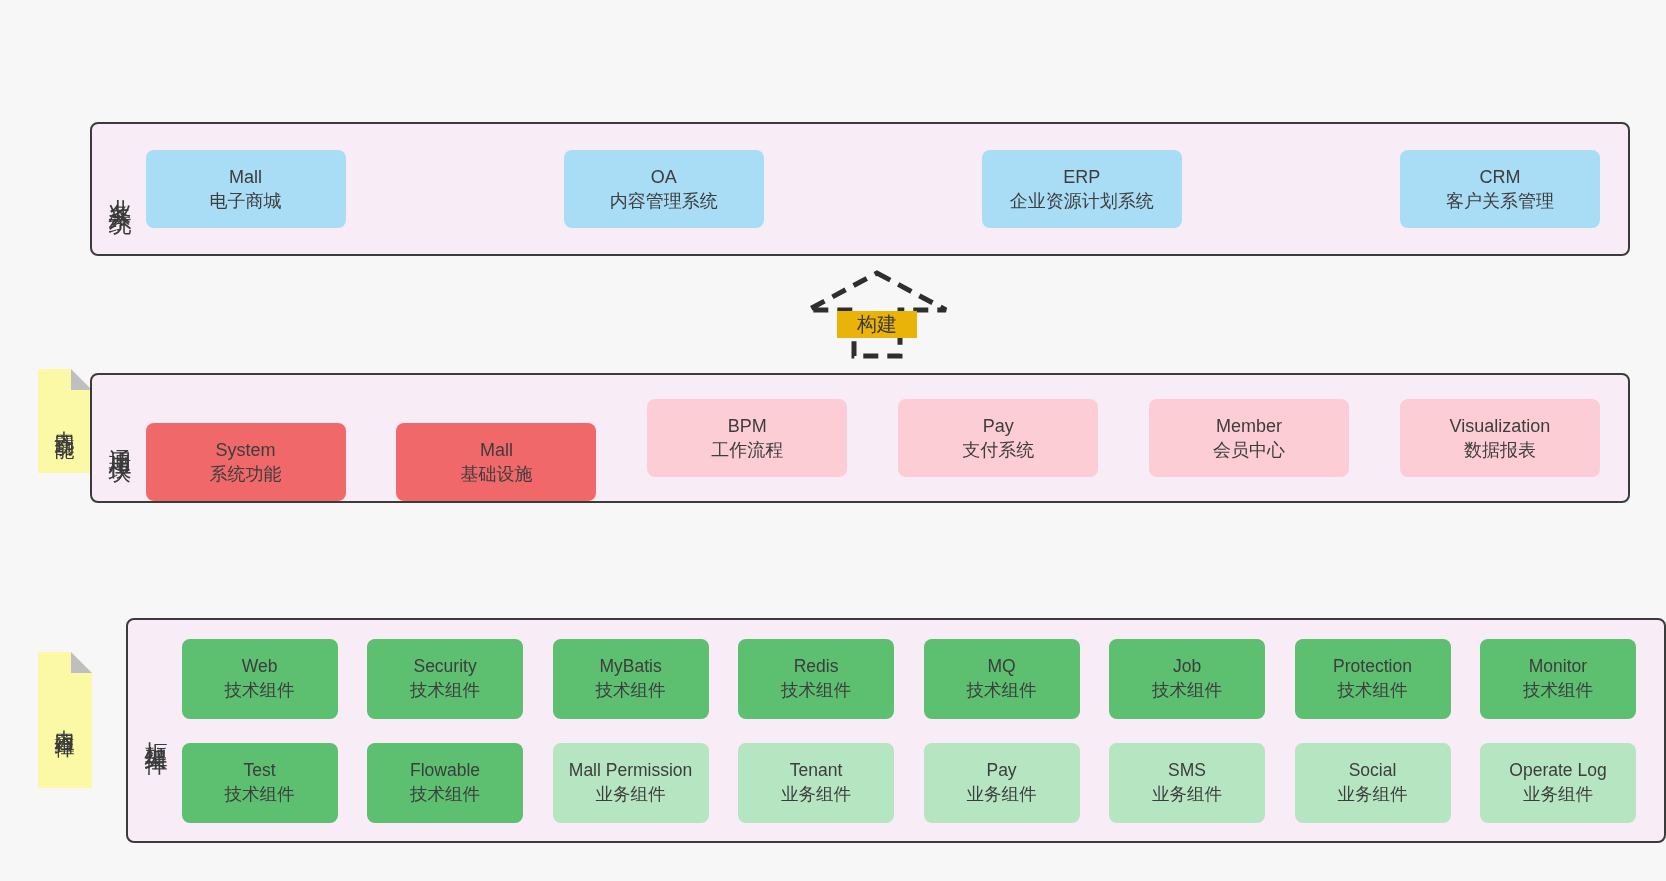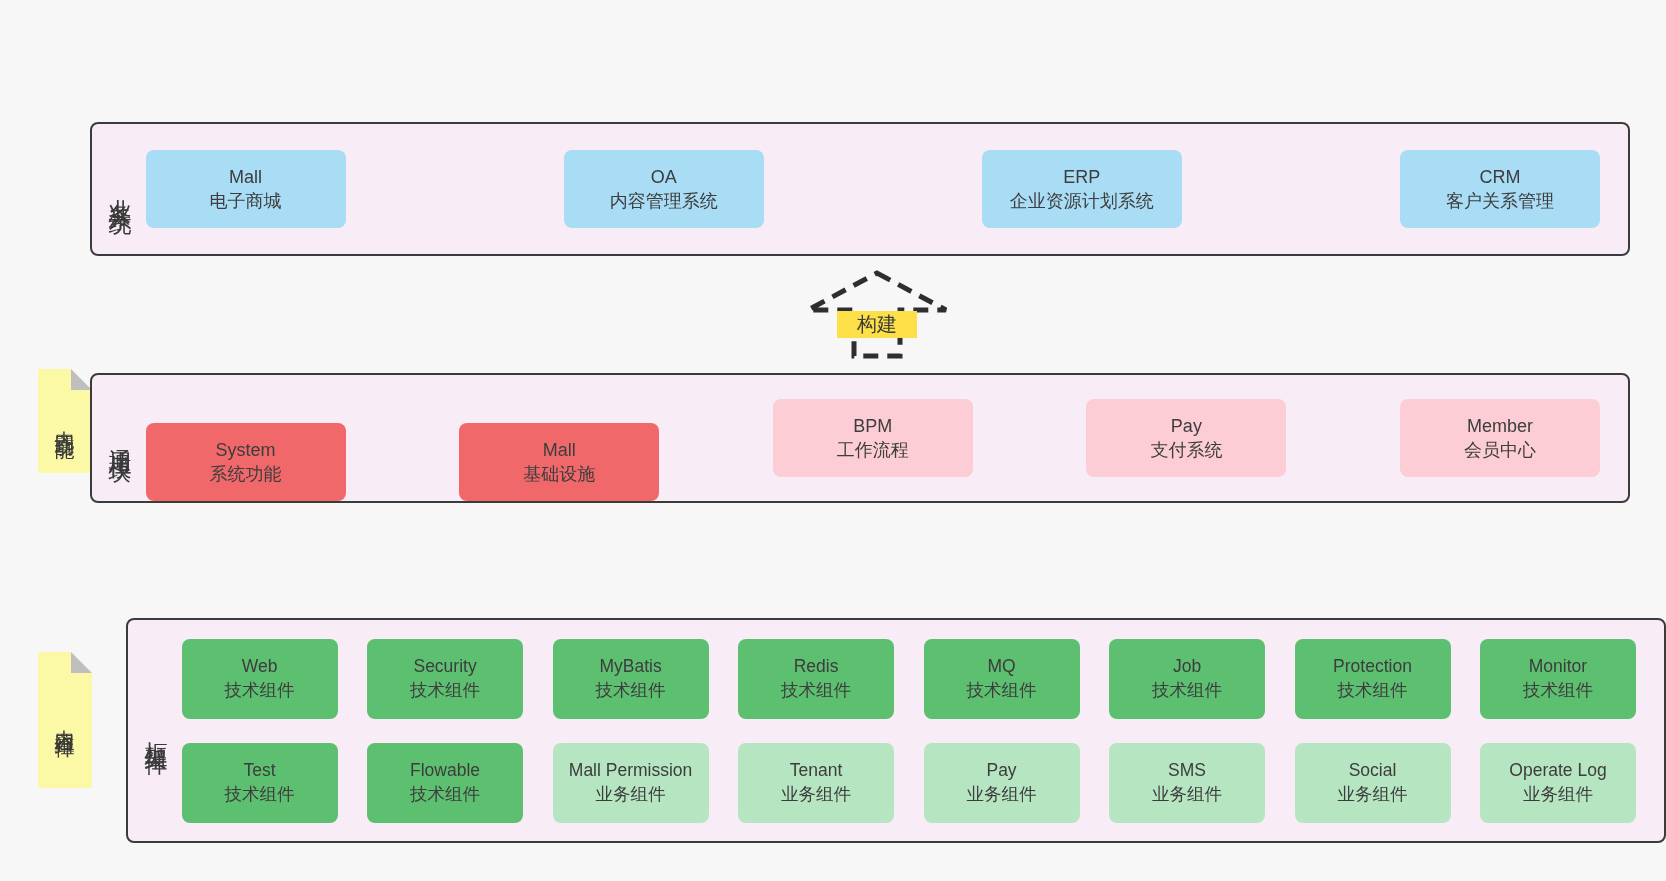--- a/index.html
+++ b/index.html
@@ -40,21 +40,21 @@
   .note-framework{left:38px;top:652px;height:136px;}
   .note-text{writing-mode:vertical-lr;text-orientation:upright;font-size:20px;letter-spacing:3px;
         color:#3a3a3a;line-height:1.1;}
 
   
   .arrow{position:absolute;z-index:1;}
   .arrow-build{left:805px;top:269px;width:144px;height:92px;}
   .arrow-implement{left:818px;top:514px;width:144px;height:94px;}
   .arrow svg{display:block;}
   .arrow-label{position:absolute;left:50%;top:42px;transform:translateX(-50%);
-        background:#fde047;padding:0 20px;font-size:20px;color:#3c3c3c;white-space:nowrap;}
+        background:#eab308;padding:0 20px;font-size:20px;color:#3c3c3c;white-space:nowrap;}
 </style>
 </head>
 <body>
 
 <div class="canvas">
 
   <div class="note note-modules">
     <span class="note-text">内置功能</span>
   </div>
   <div class="note note-framework">
@@ -109,20 +109,24 @@
           <span>工作流程</span>
         </div>
         <div class="box pink">
           <span>Pay</span>
           <span>支付系统</span>
         </div>
         <div class="box pink">
           <span>Member</span>
           <span>会员中心</span>
         </div>
+        <div class="box pink">
+          <span>Visualization</span>
+          <span>数据报表</span>
+        </div>
       </div>
     </div>
   </section>
 
 
   <section class="panel panel-framework">
     <div class="v-label">框架组件</div>
     <div class="rows">
       <div class="row row-8">
         <div class="box green">

